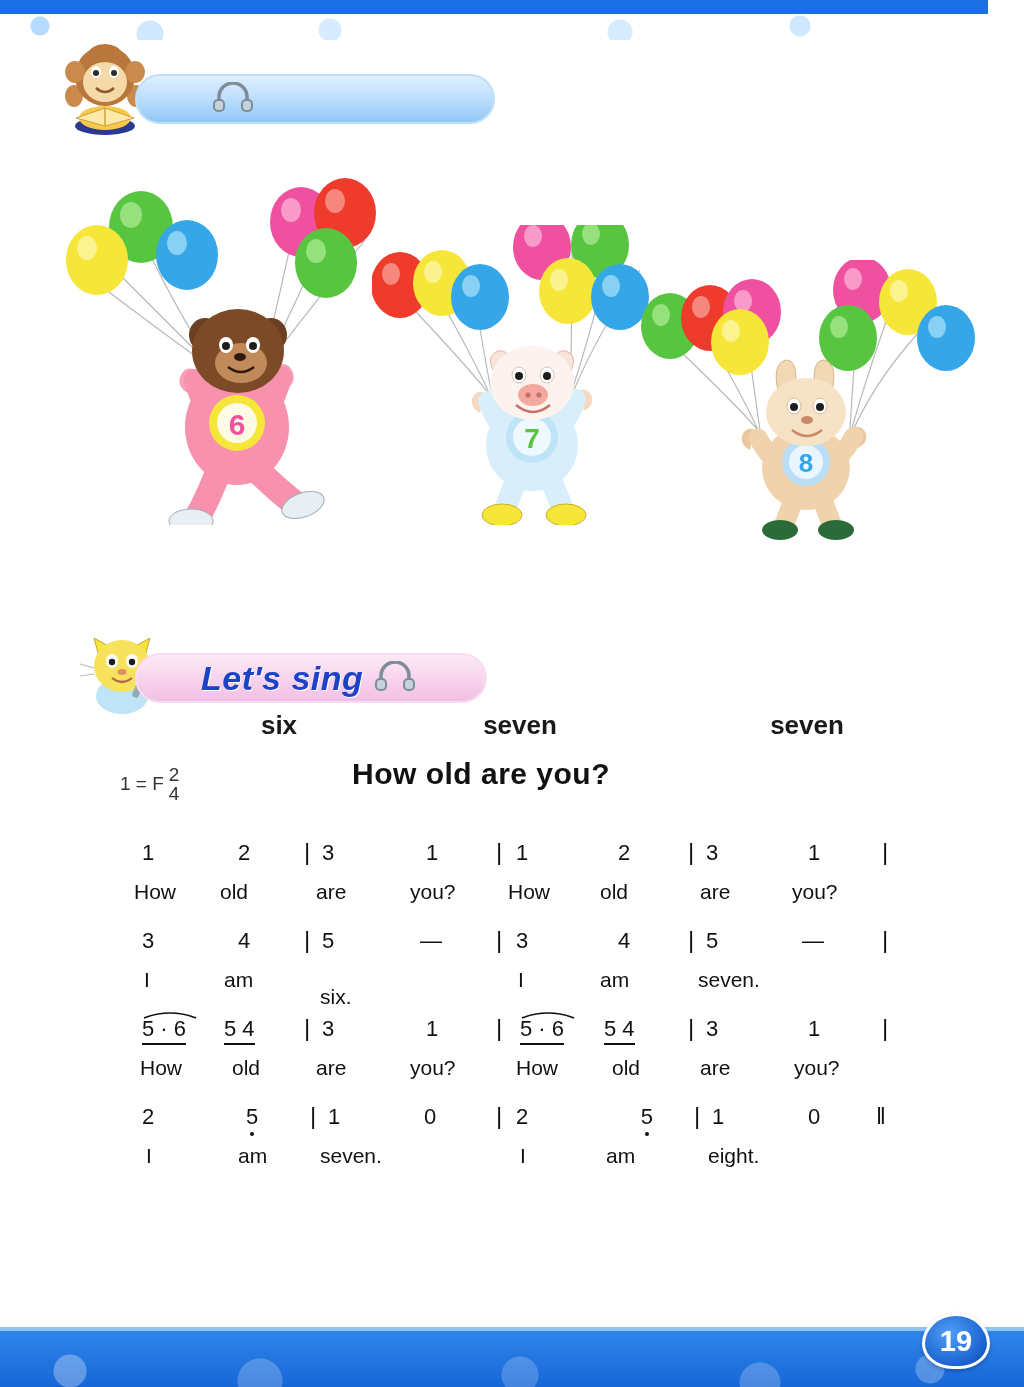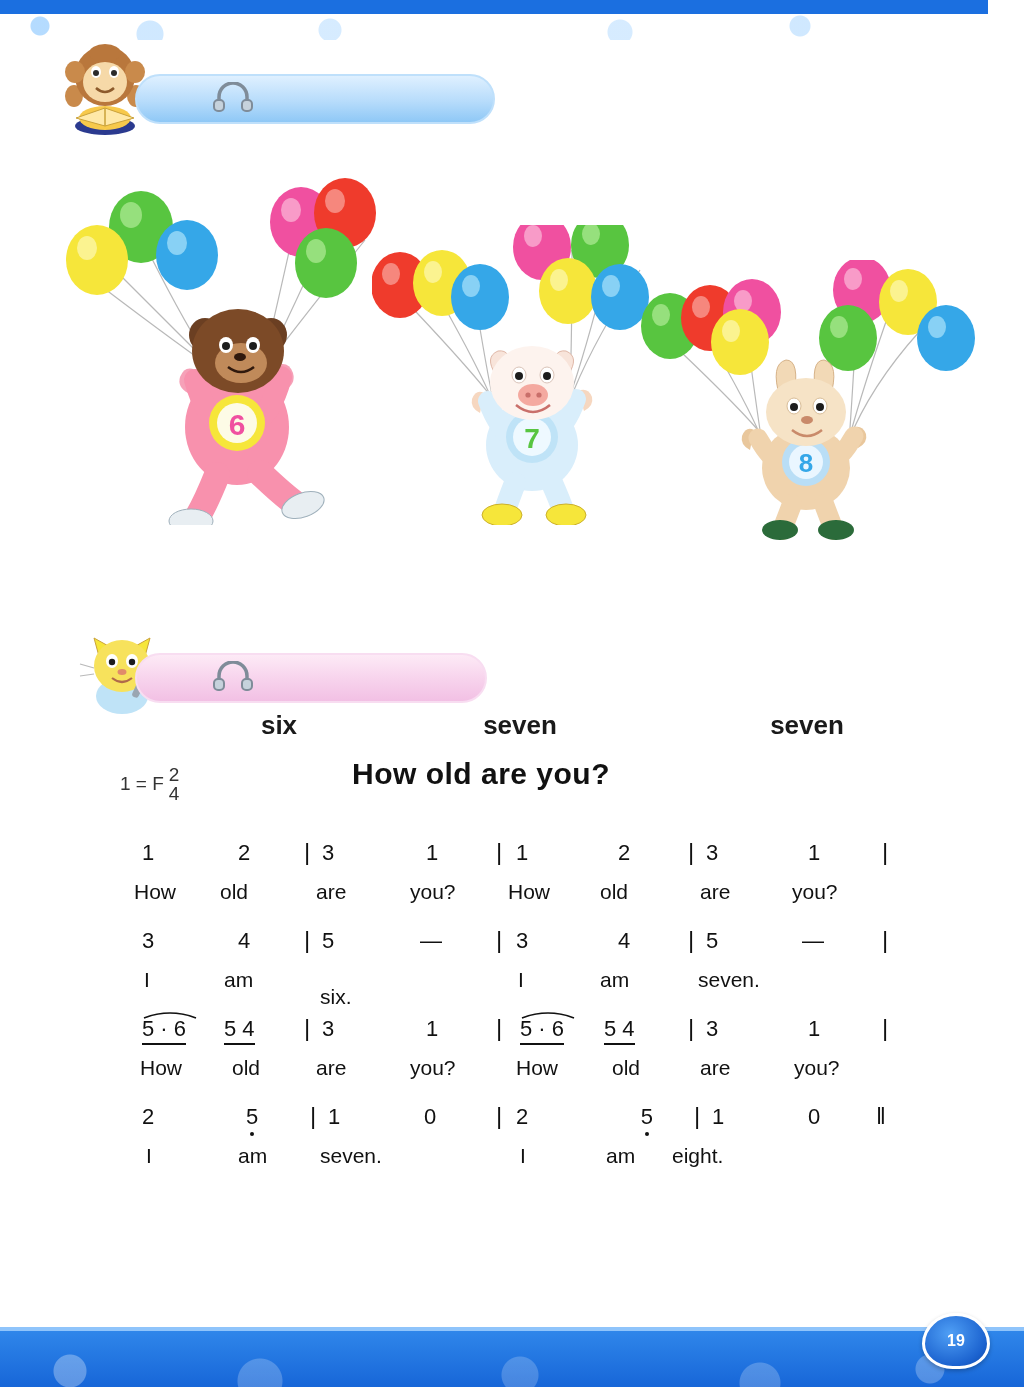--- a/index.html
+++ b/index.html
@@ -32,21 +32,21 @@
        radial-gradient(circle at 930px 38px, rgba(255,255,255,.25) 0 14px, rgba(255,255,255,0) 15px);
   }
   .bottom-thin{position:absolute;bottom:56px;left:0;width:1024px;height:4px;background:#8fc4fb;}
   .left-edge{position:absolute;top:14px;left:0;width:10px;height:1317px;background:#ffffff;}
 
   
   .page-num{
     position:absolute;right:34px;bottom:18px;width:62px;height:50px;
     background:radial-gradient(ellipse at 40% 35%, #4f9ff5 0%, #1b62cf 70%, #11479e 100%);
     border:3px solid #ffffff;border-radius:50% 50% 45% 45%/55% 55% 45% 45%;
-    color:#fff;font-size:16px;font-weight:bold;display:flex;align-items:center;justify-content:center;
+    color:#fff;font-size:29px;font-weight:bold;display:flex;align-items:center;justify-content:center;
     box-shadow:0 2px 4px rgba(0,0,0,.25);
   }
 
   
   .pill{
     position:absolute;height:50px;border-radius:26px;display:flex;align-items:center;
     padding:0 30px 0 64px;box-sizing:border-box;
   }
   .pill-learn{
     left:135px;top:74px;width:360px;
@@ -314,20 +314,21 @@
     <path d="M16 52 L2 48"></path>
       <path d="M16 58 L2 60"></path>
     <path d="M72 52 L86 48"></path>
       <path d="M72 58 L86 60"></path>
   </g>
   <rect x="58" y="58" width="7" height="24" rx="3" fill="#9aa6b2" transform="rotate(25 61 70)"></rect>
   <circle cx="70" cy="54" r="8" fill="#6f7b88"></circle>
 </svg>
 
 <div class="pill pill-sing">
+  <span class="pill-text">Let's sing</span>
   <span class="headphone">
     <svg width="40" height="30" viewBox="0 0 40 30">
       <path d="M6 20 V15 A14 14 0 0 1 34 15 V20" stroke="#7f8c99" stroke-width="3.5" fill="none"></path>
       <rect x="1" y="18" width="10" height="11" rx="4" fill="#c6d2dc" stroke="#7f8c99" stroke-width="2"></rect>
       <rect x="29" y="18" width="10" height="11" rx="4" fill="#c6d2dc" stroke="#7f8c99" stroke-width="2"></rect>
     </svg>
   </span>
 </div>
 
 <div class="song">
@@ -433,17 +434,17 @@
       <span class="cell bar" style="left:574px;top:-2px;">|</span>
       <span class="cell note" style="left:592px;top:0;">1</span>
       <span class="cell note" style="left:688px;top:0;">0</span>
       <span class="cell bar" style="left:756px;top:-2px;">‖</span>
 
       <span class="cell lyr" style="left:26px;top:40px;">I</span>
       <span class="cell lyr" style="left:118px;top:40px;">am</span>
       <span class="cell lyr" style="left:200px;top:40px;">seven.</span>
       <span class="cell lyr" style="left:400px;top:40px;">I</span>
       <span class="cell lyr" style="left:486px;top:40px;">am</span>
-      <span class="cell lyr" style="left:552px;top:40px;">eight.</span>
+      <span class="cell lyr" style="left:588px;top:40px;">eight.</span>
     </div>
 
   </div>
 </div>
 
 </body></html>

